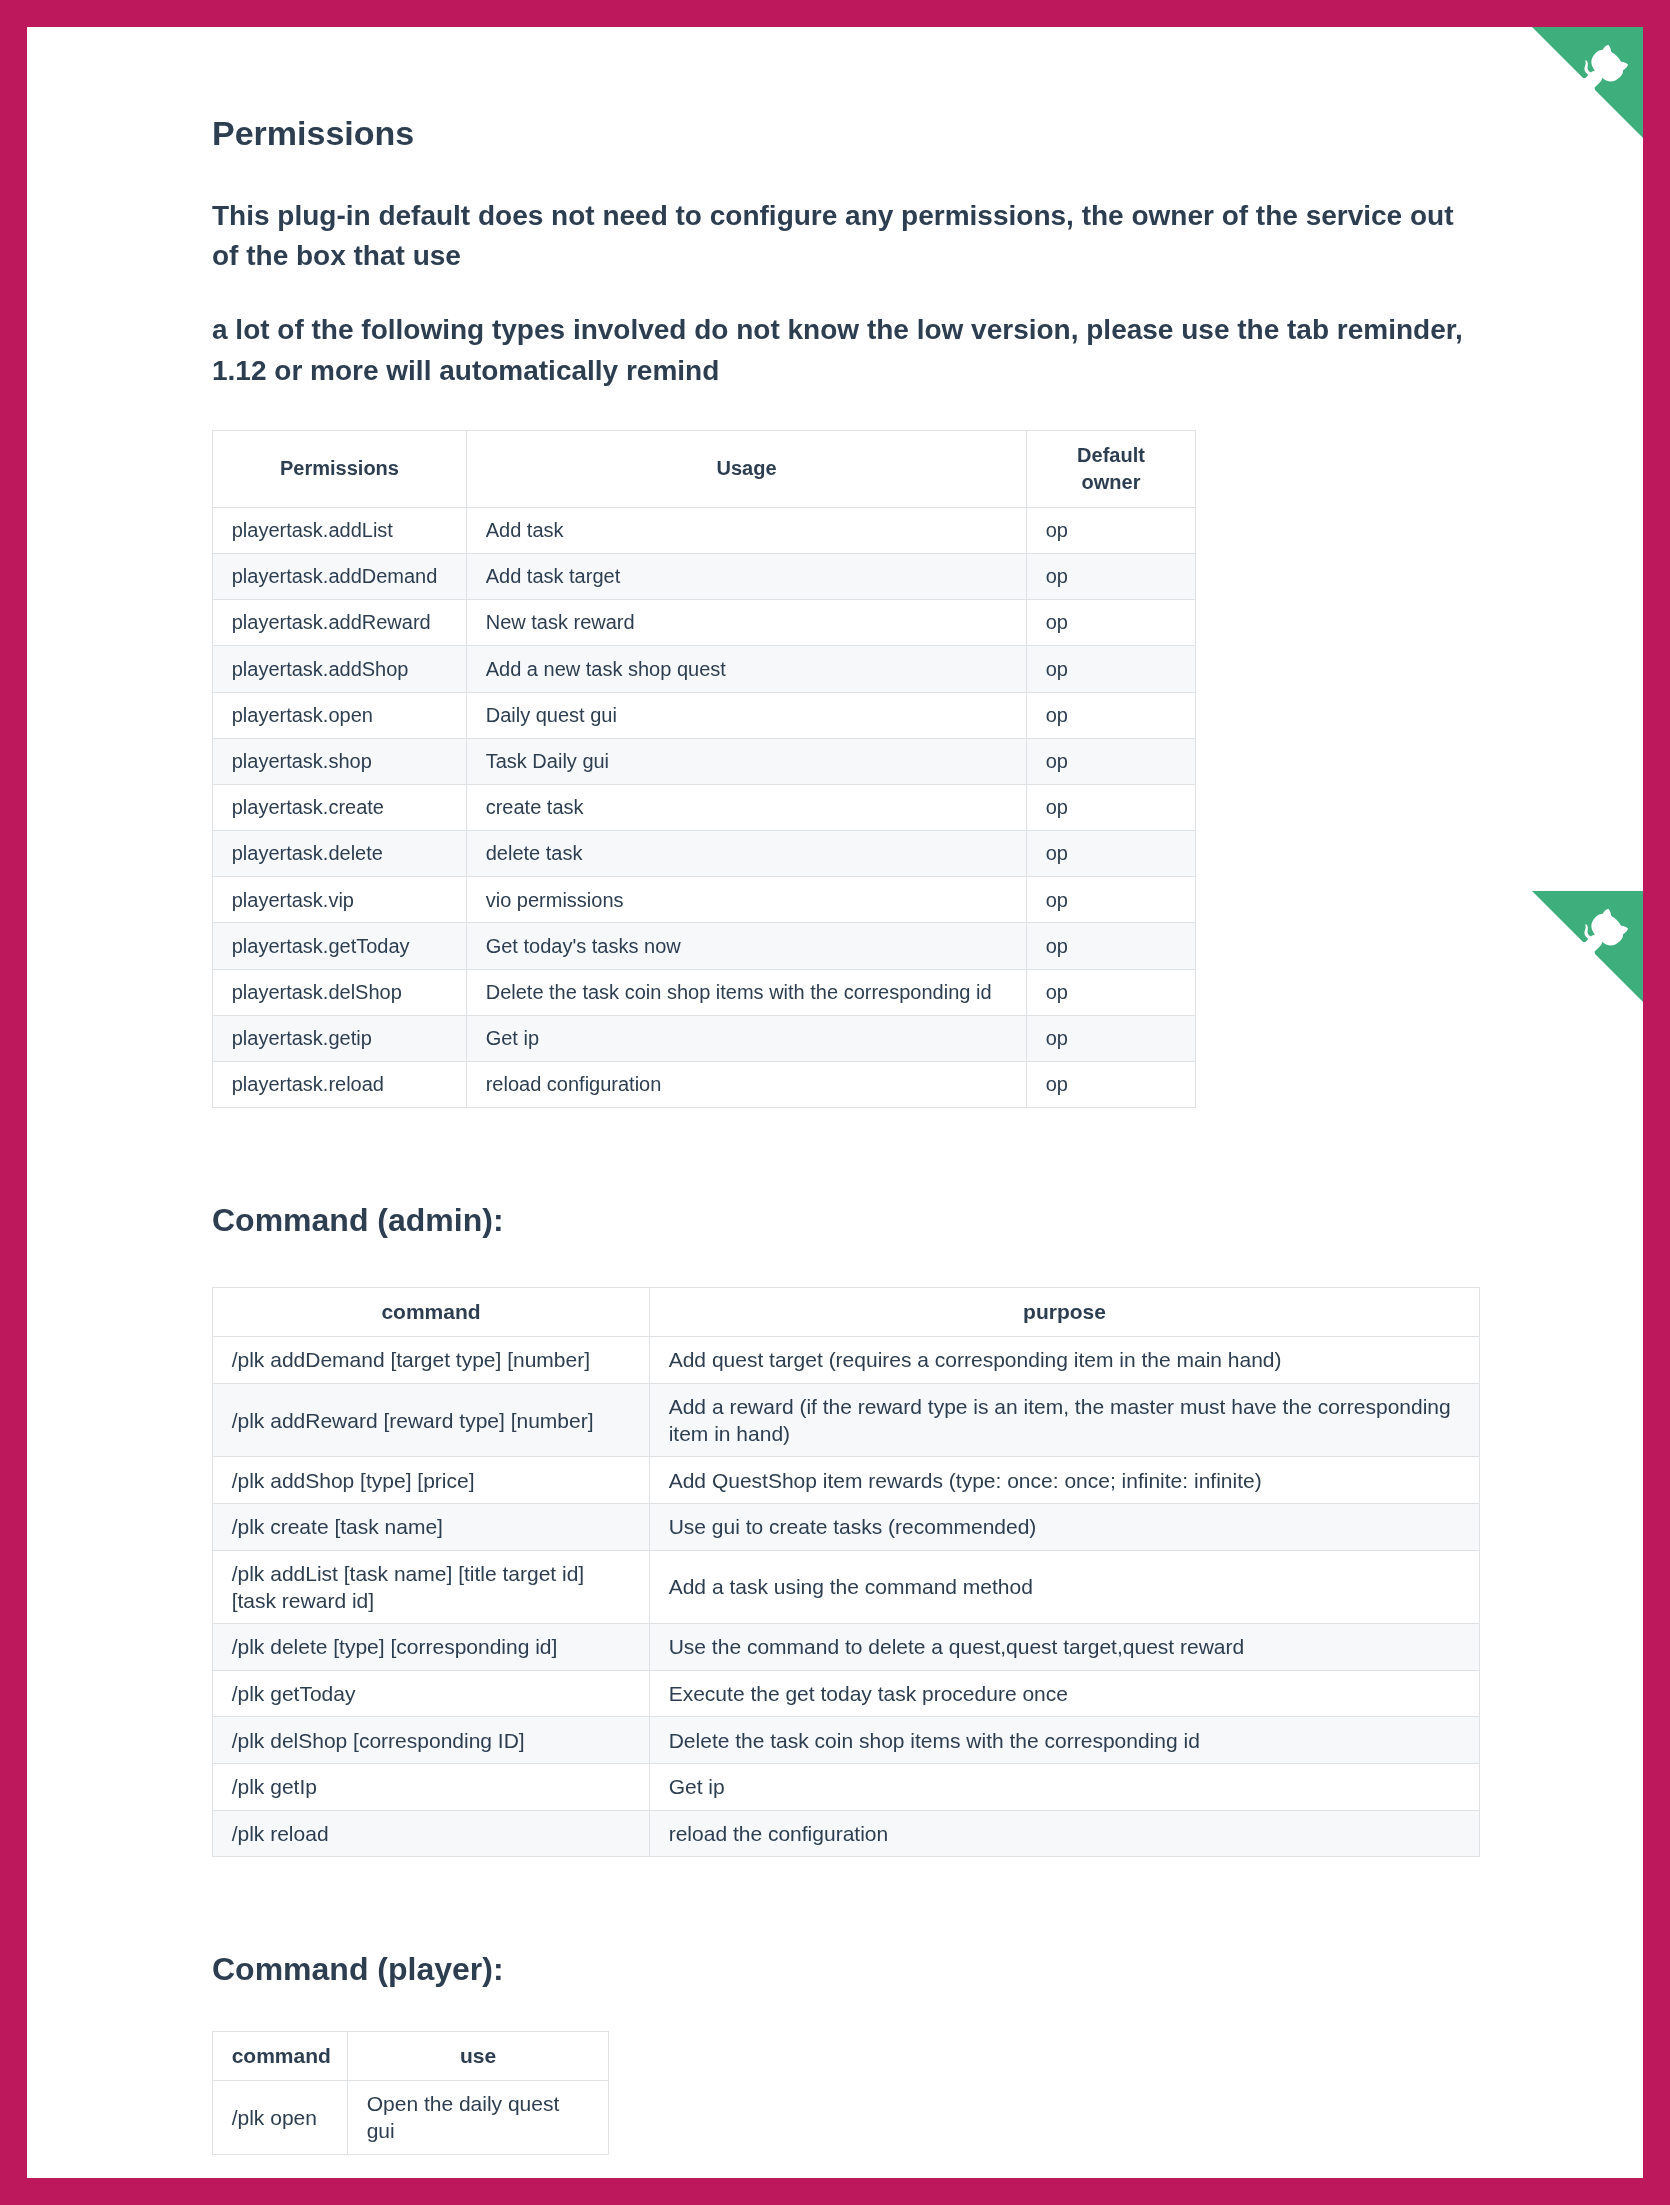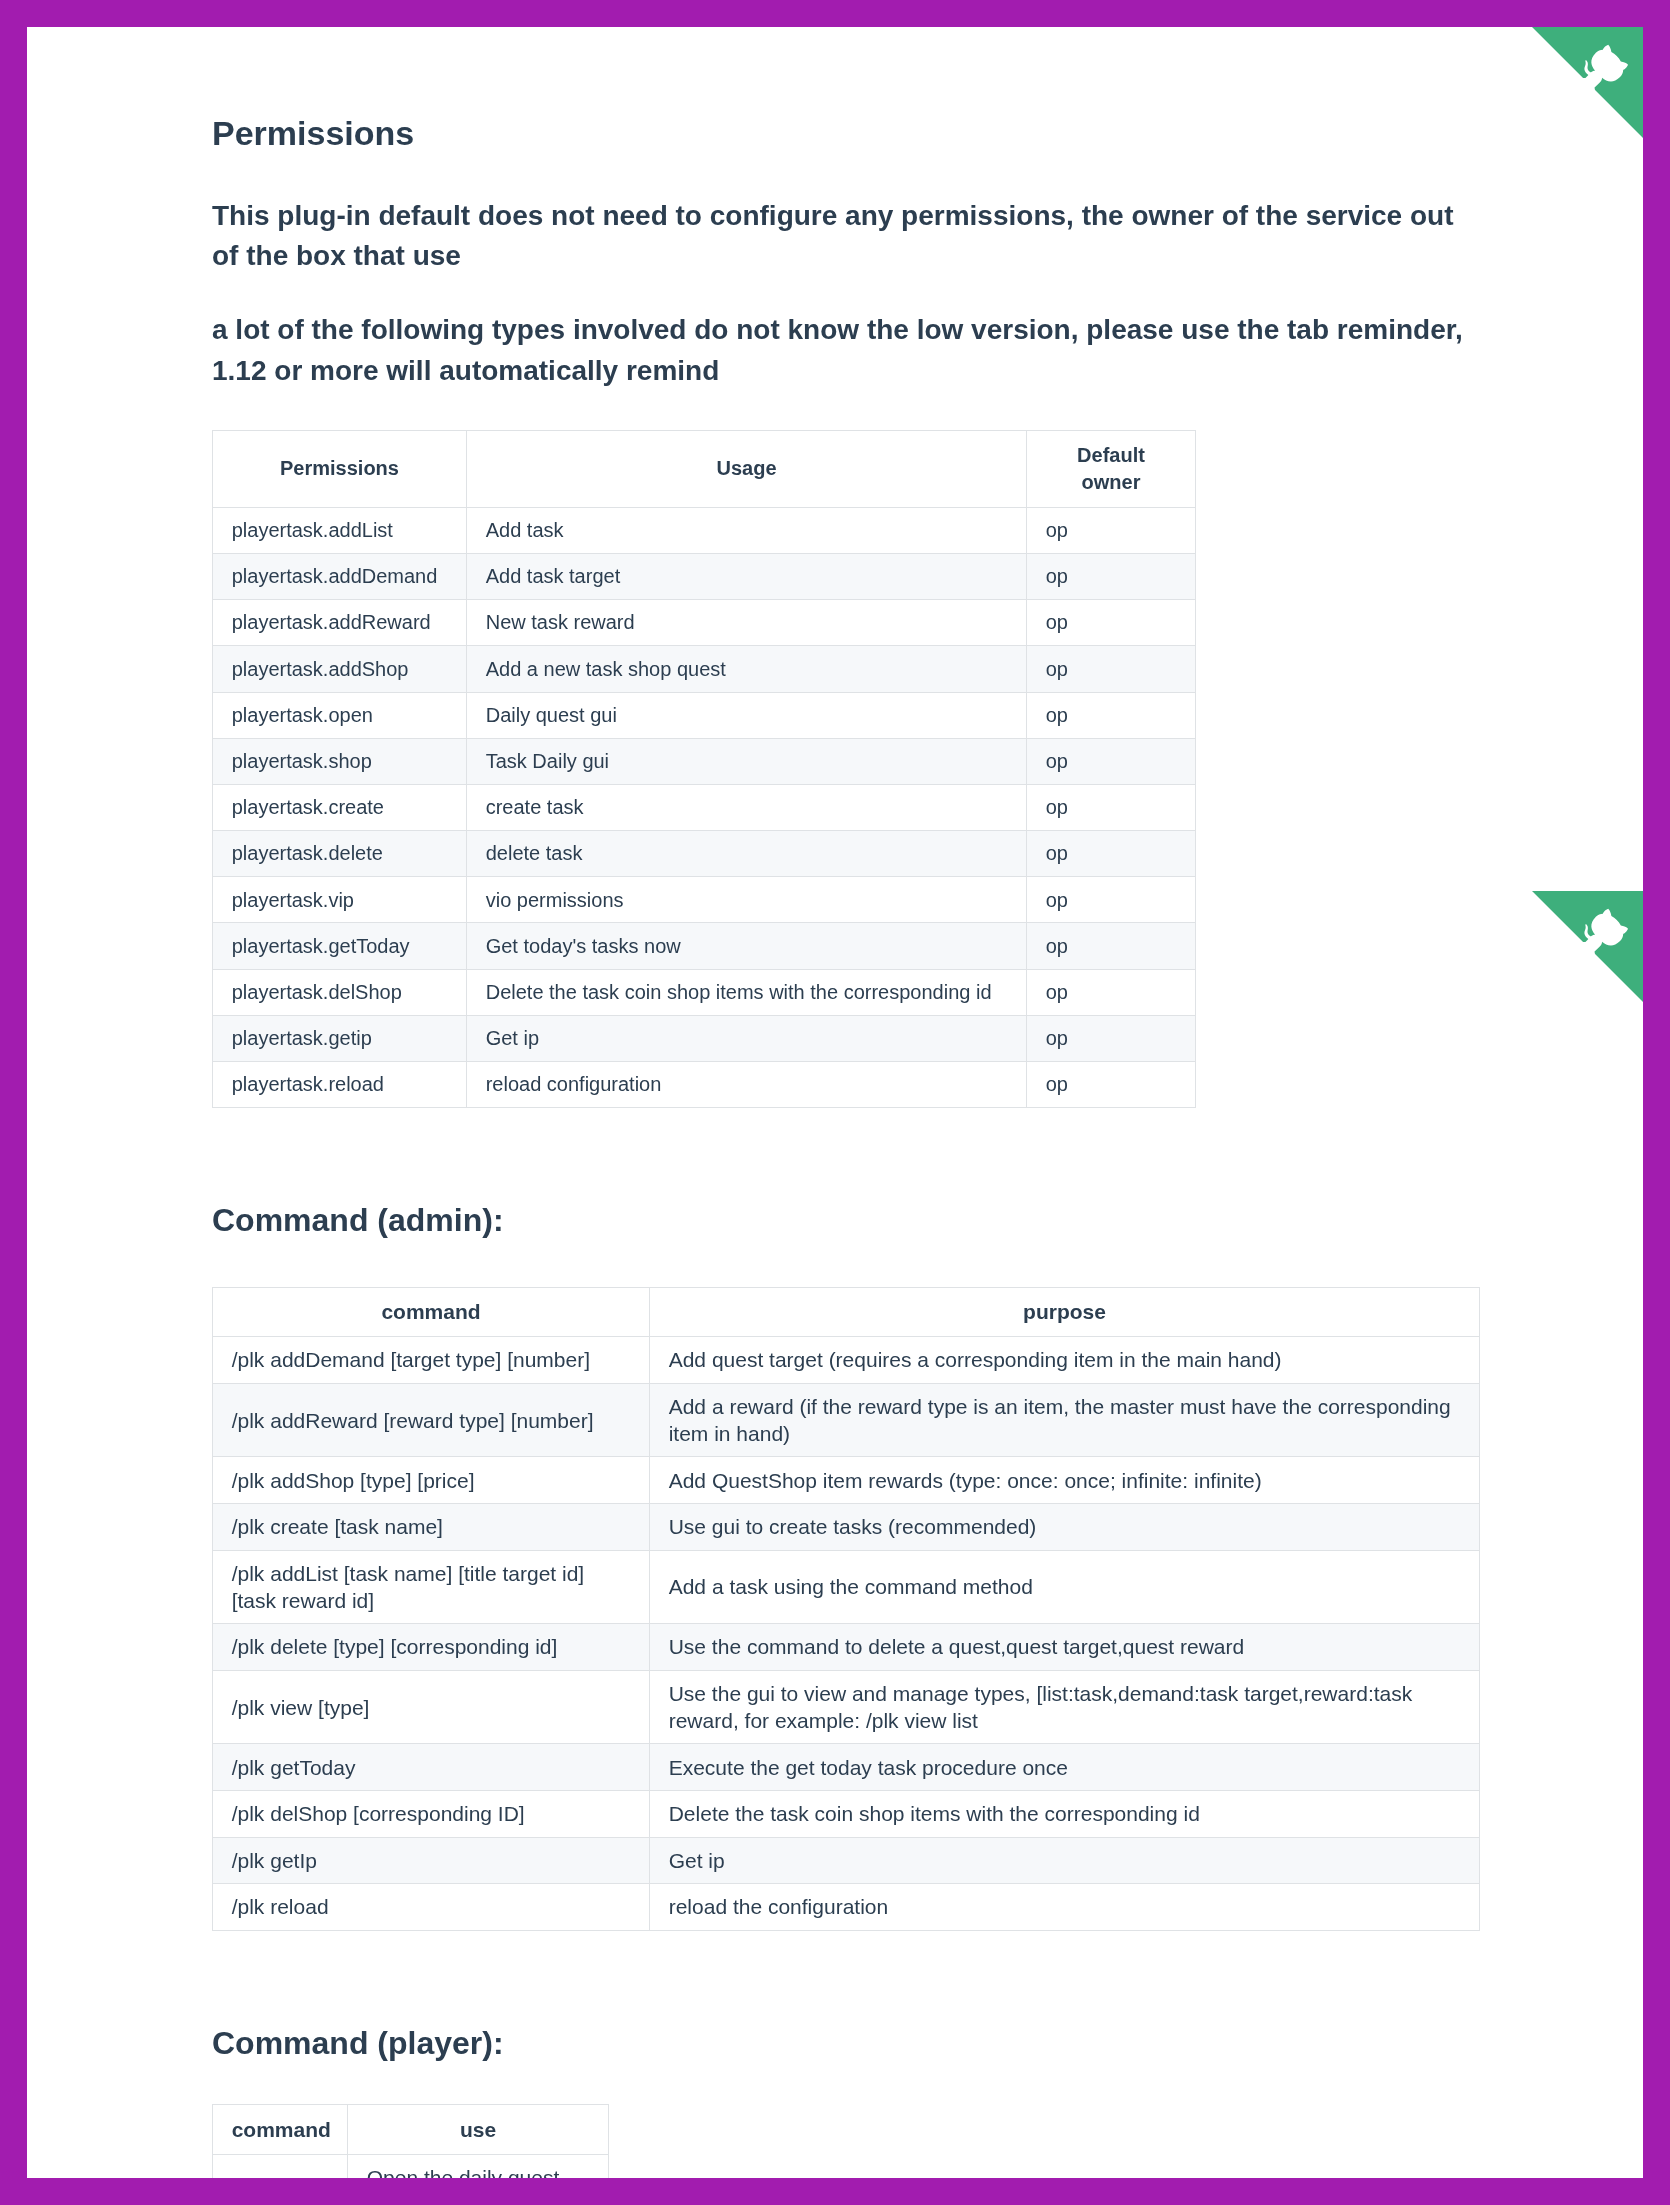--- a/index.html
+++ b/index.html
@@ -3,21 +3,21 @@
 <meta charset="utf-8">
 <style>
   html, body { margin: 0; padding: 0; }
   body {
     width: 1671px; height: 2205px;
     background: #000000;
     position: relative;
     font-family: "Liberation Sans", sans-serif;
     -webkit-font-smoothing: antialiased;
   }
-  .frame { position: absolute; inset: 0; width: 1671px; height: 2205px; background: #a21caf; }
+  .frame { position: absolute; inset: 0; width: 1671px; height: 2205px; background: #be185d; }
   .page {
     position: absolute; left: 27px; top: 27px;
     width: 1616px; height: 2151px;
     background: #ffffff; overflow: hidden;
   }
   .content {
     box-sizing: content-box;
     padding: 86px 0 0 185px;
     width: 1290px;
     color: #2c3e50;
@@ -209,24 +209,20 @@
           </tr>
           <tr>
             <td>/plk addList [task name] [title target id] [task reward id]</td>
             <td>Add a task using the command method</td>
           </tr>
           <tr>
             <td>/plk delete [type] [corresponding id]</td>
             <td>Use the command to delete a quest,quest target,quest reward</td>
           </tr>
           <tr>
-            <td>/plk view [type]</td>
-            <td>Use the gui to view and manage types, [list:task,demand:task target,reward:task reward, for example: /plk view list</td>
-          </tr>
-          <tr>
             <td>/plk getToday</td>
             <td>Execute the get today task procedure once</td>
           </tr>
           <tr>
             <td>/plk delShop [corresponding ID]</td>
             <td>Delete the task coin shop items with the corresponding id</td>
           </tr>
           <tr>
             <td>/plk getIp</td>
             <td>Get ip</td>

